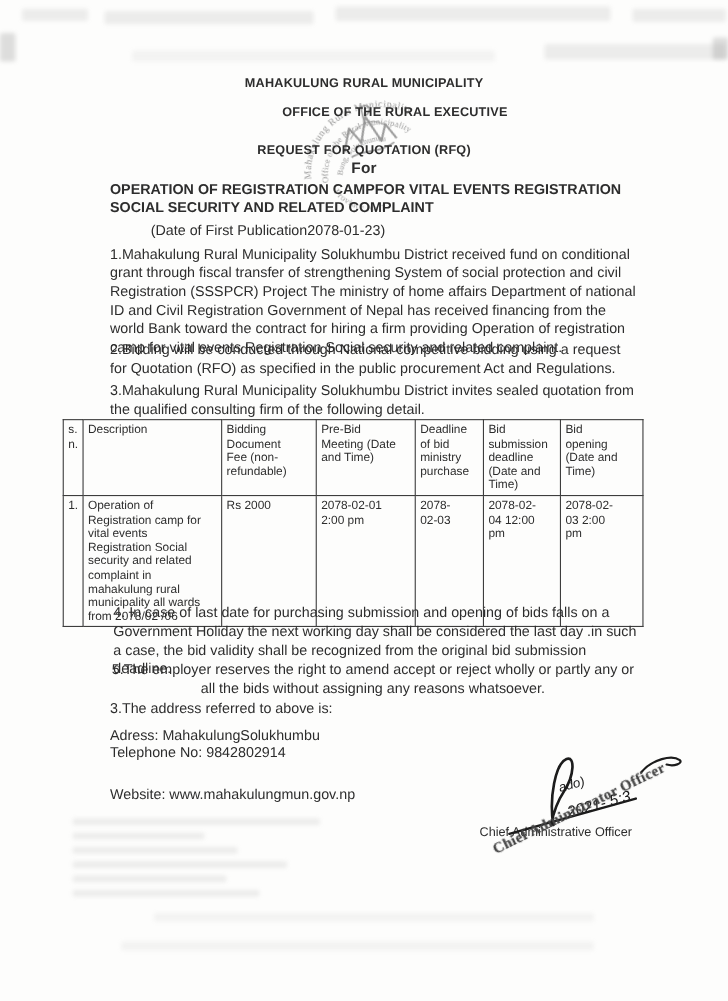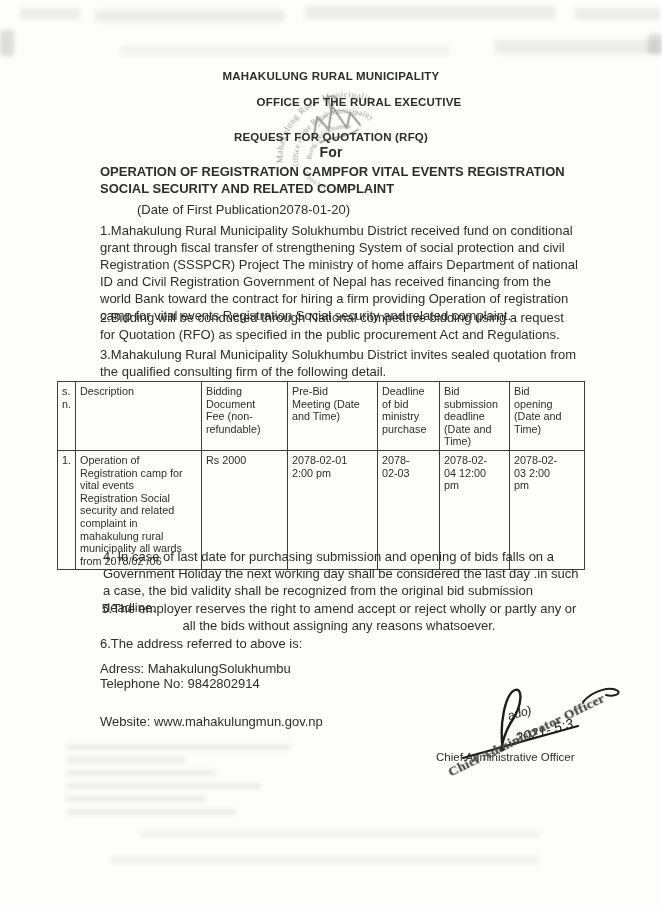--- a/index.html
+++ b/index.html
@@ -83,21 +83,21 @@
       <path d="M 60,50 C 70,36 86,34 96,48" stroke-width="1.2" opacity=".7"></path>
     </g>
   </svg>
 
   <div class="abs ctr" style="top:70px;">MAHAKULUNG RURAL MUNICIPALITY</div>
   <div class="abs ctr" style="top:96px;margin-left:28px;">OFFICE OF THE RURAL EXECUTIVE</div>
   <div class="abs ctr" style="top:131px;">REQUEST FOR QUOTATION (RFQ)</div>
   <div class="abs ctr" style="top:144px;font-size:14px;">For</div>
 
   <div class="abs body-text bold" style="left:100px;top:163px;width:482px;">OPERATION OF REGISTRATION CAMPFOR VITAL EVENTS REGISTRATION SOCIAL SECURITY AND RELATED COMPLAINT</div>
-  <div class="abs body-text" style="left:137px;top:201px;">(Date of First Publication2078-01-20)</div>
+  <div class="abs body-text" style="left:137px;top:201px;">(Date of First Publication2078-01-23)</div>
 
   <div class="abs body-text" style="left:100px;top:222px;width:480px;">1.Mahakulung Rural Municipality Solukhumbu District received fund on conditional grant through fiscal transfer of strengthening System  of social protection and civil Registration (SSSPCR) Project The ministry of home affairs Department of national ID and Civil Registration Government of Nepal has received financing from the  world Bank toward the contract for hiring a firm providing Operation of registration camp for vital events Registration Social security and related complaint.</div>
   <div class="abs body-text" style="left:100px;top:309px;width:480px;">2.Bidding will be conducted through National competitive bidding using a request for Quotation (RFO) as specified in the public procurement Act and Regulations.</div>
   <div class="abs body-text" style="left:100px;top:346px;width:480px;">3.Mahakulung Rural Municipality Solukhumbu District invites sealed quotation from the qualified consulting firm of the following detail.</div>
 
   <table class="rfq abs" style="left:57px;top:381px;">
     <colgroup>
       <col style="width:18px">
         <col style="width:126px">
         <col style="width:86px">
@@ -125,21 +125,21 @@
         <td>2078-02-01 2:00 pm</td>
         <td>2078-02-03</td>
         <td>2078-02-04 12:00 pm</td>
         <td>2078-02-03 2:00 pm</td>
       </tr>
     </tbody>
   </table>
 
   <div class="abs body-text" style="left:103px;top:548px;width:478px;">4. In case of last date for purchasing submission and opening of bids falls on a Government Holiday the next working day shall be considered the last day .in such a case, the bid validity shall be recognized from the original bid submission deadline.</div>
   <div class="abs body-text" style="left:100px;top:600px;width:478px;text-align:center;">5.The employer reserves the right to amend accept or reject wholly or partly any or all the bids without assigning any reasons whatsoever.</div>
-  <div class="abs body-text" style="left:100px;top:635px;">6.The address referred to above is:</div>
+  <div class="abs body-text" style="left:100px;top:635px;">3.The address referred to above is:</div>
 
   <div class="abs body-text" style="left:100px;top:660px;">Adress: MahakulungSolukhumbu</div>
   <div class="abs body-text" style="left:100px;top:675px;">Telephone No: 9842802914</div>
   <div class="abs body-text" style="left:100px;top:713px;">Website: www.mahakulungmun.gov.np</div>
 
   <svg class="abs sig-svg" viewBox="0 0 205 95">
     <g stroke="#1c1c1c" fill="none" stroke-linecap="round">
       <path d="M78,70 C74,45 80,14 90,10 C98,7 97,25 88,39 C82,48 78,59 76,70" stroke-width="2.4"></path>
       <path d="M38,78 L153,46" stroke-width="2.2"></path>
       <path d="M158,22 C168,10 186,6 193,11 C196,14 188,17 181,15" stroke-width="2"></path>

